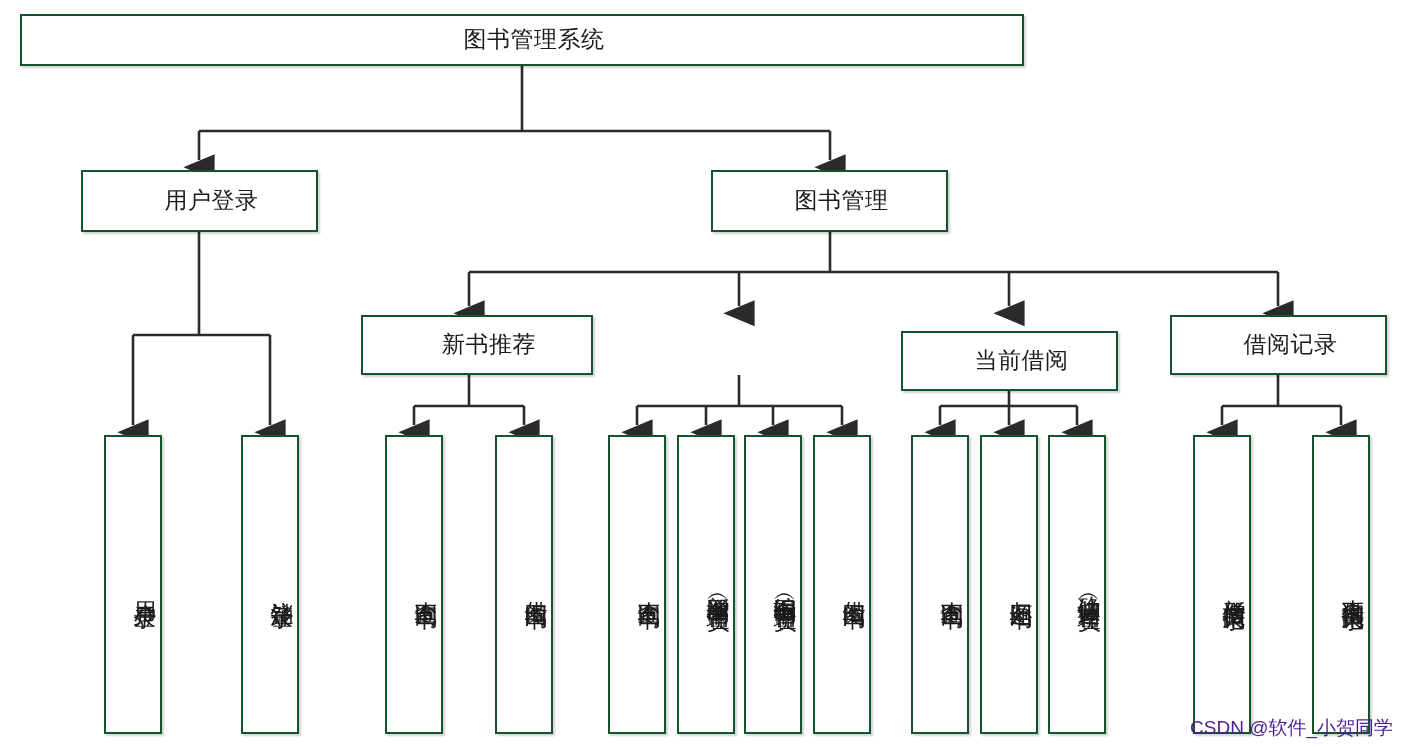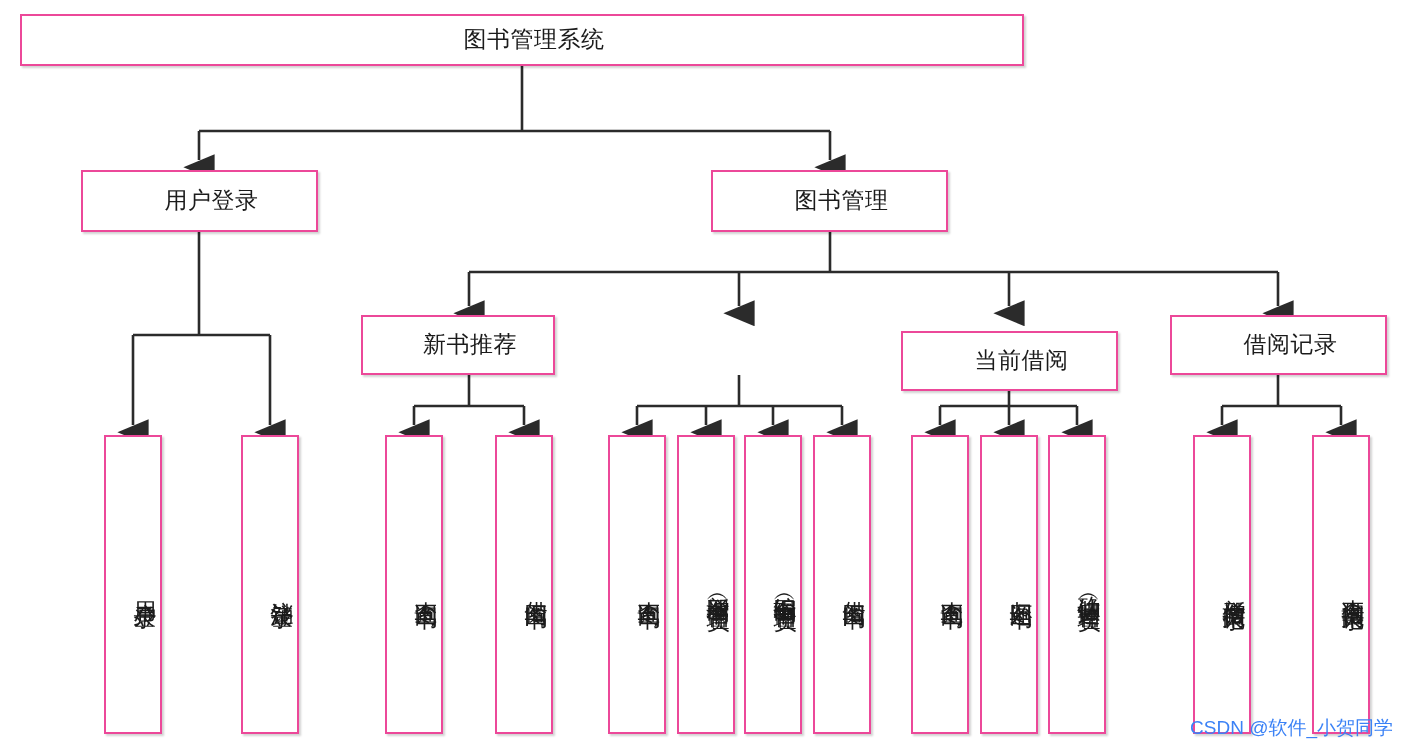--- a/index.html
+++ b/index.html
@@ -5,21 +5,21 @@
   html,body{margin:0;padding:0;background:#ffffff;}
   body{
     font-family:"Liberation Sans","DejaVu Sans",sans-serif;
     width:1405px;height:747px;overflow:hidden;position:relative;
   }
   #diagram-root{position:relative;width:1405px;height:747px;background:#fff;}
   svg#tree-svg{position:absolute;left:0;top:0;width:1405px;height:747px;display:block;}
   .node-box{
     position:absolute;
     background:#ffffff;
-    border:2px solid #ec4899;
+    border:2px solid #14532d;
     box-sizing:border-box;
     box-shadow:2px 2px 2px rgba(0,0,0,0.18);
     display:flex;align-items:center;justify-content:center;padding-left:24px;
   }
   .node-label-h{
     font-size:23px;color:#1b1b1b;line-height:1.1;white-space:nowrap;
     letter-spacing:0.5px;
   }
   .node-label-v{
     writing-mode:vertical-rl;
@@ -30,21 +30,21 @@
   }
   .leaf-box{
     align-items:center;
     justify-content:center;
     padding-top:4px;
   }
   #watermark{
     position:absolute;
     right:12px;bottom:6px;
     font-size:19px;
-    color:#3b82f6;
+    color:#4c1d95;
     white-space:nowrap;
     user-select:none;
   }
 </style>
 </head>
 <body>
 
 <div id="diagram-root">
 
   <svg id="tree-svg" viewBox="0 0 1405 747">
@@ -105,21 +105,21 @@
   </div>
 
   <div class="node-box" style="left:81px;top:170px;width:237px;height:62px;">
     <span class="node-label-h">用户登录</span>
   </div>
 
   <div class="node-box" style="left:711px;top:170px;width:237px;height:62px;text-align:right;">
     <span class="node-label-h">图书管理</span>
   </div>
 
-  <div class="node-box" style="left:361px;top:315px;width:194px;height:60px;">
+  <div class="node-box" style="left:361px;top:315px;width:232px;height:60px;">
     <span class="node-label-h">新书推荐</span>
   </div>
 
 
   <div class="node-box" style="left:901px;top:331px;width:217px;height:60px;">
     <span class="node-label-h">当前借阅</span>
   </div>
 
   <div class="node-box" style="left:1170px;top:315px;width:217px;height:60px;">
     <span class="node-label-h">借阅记录</span>

